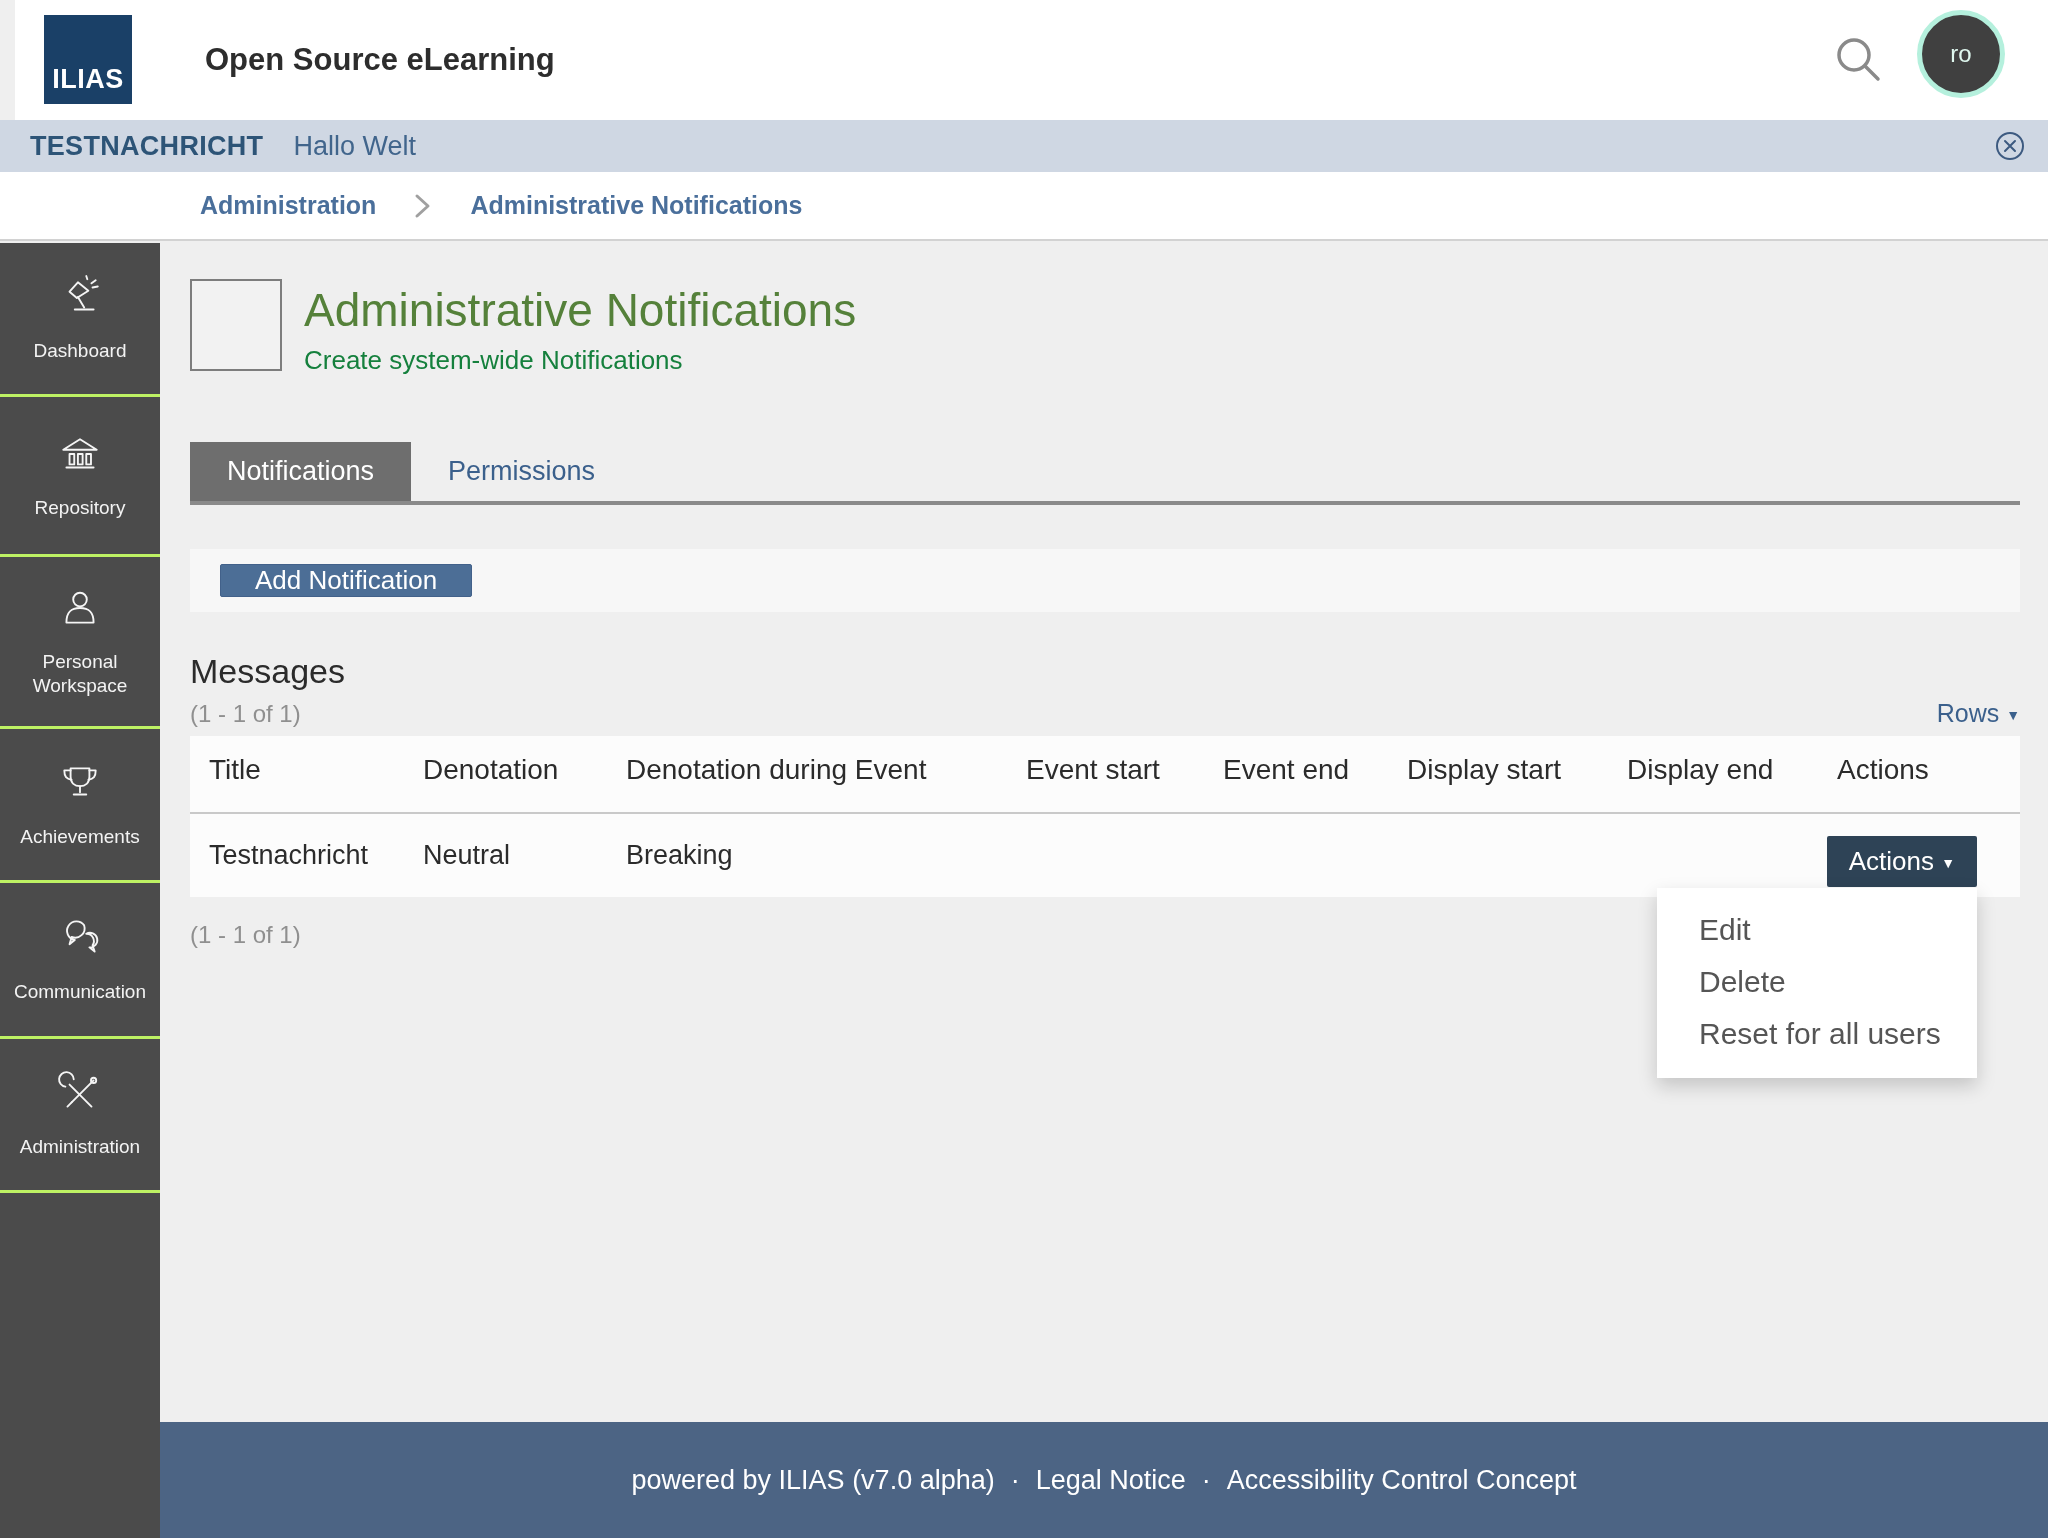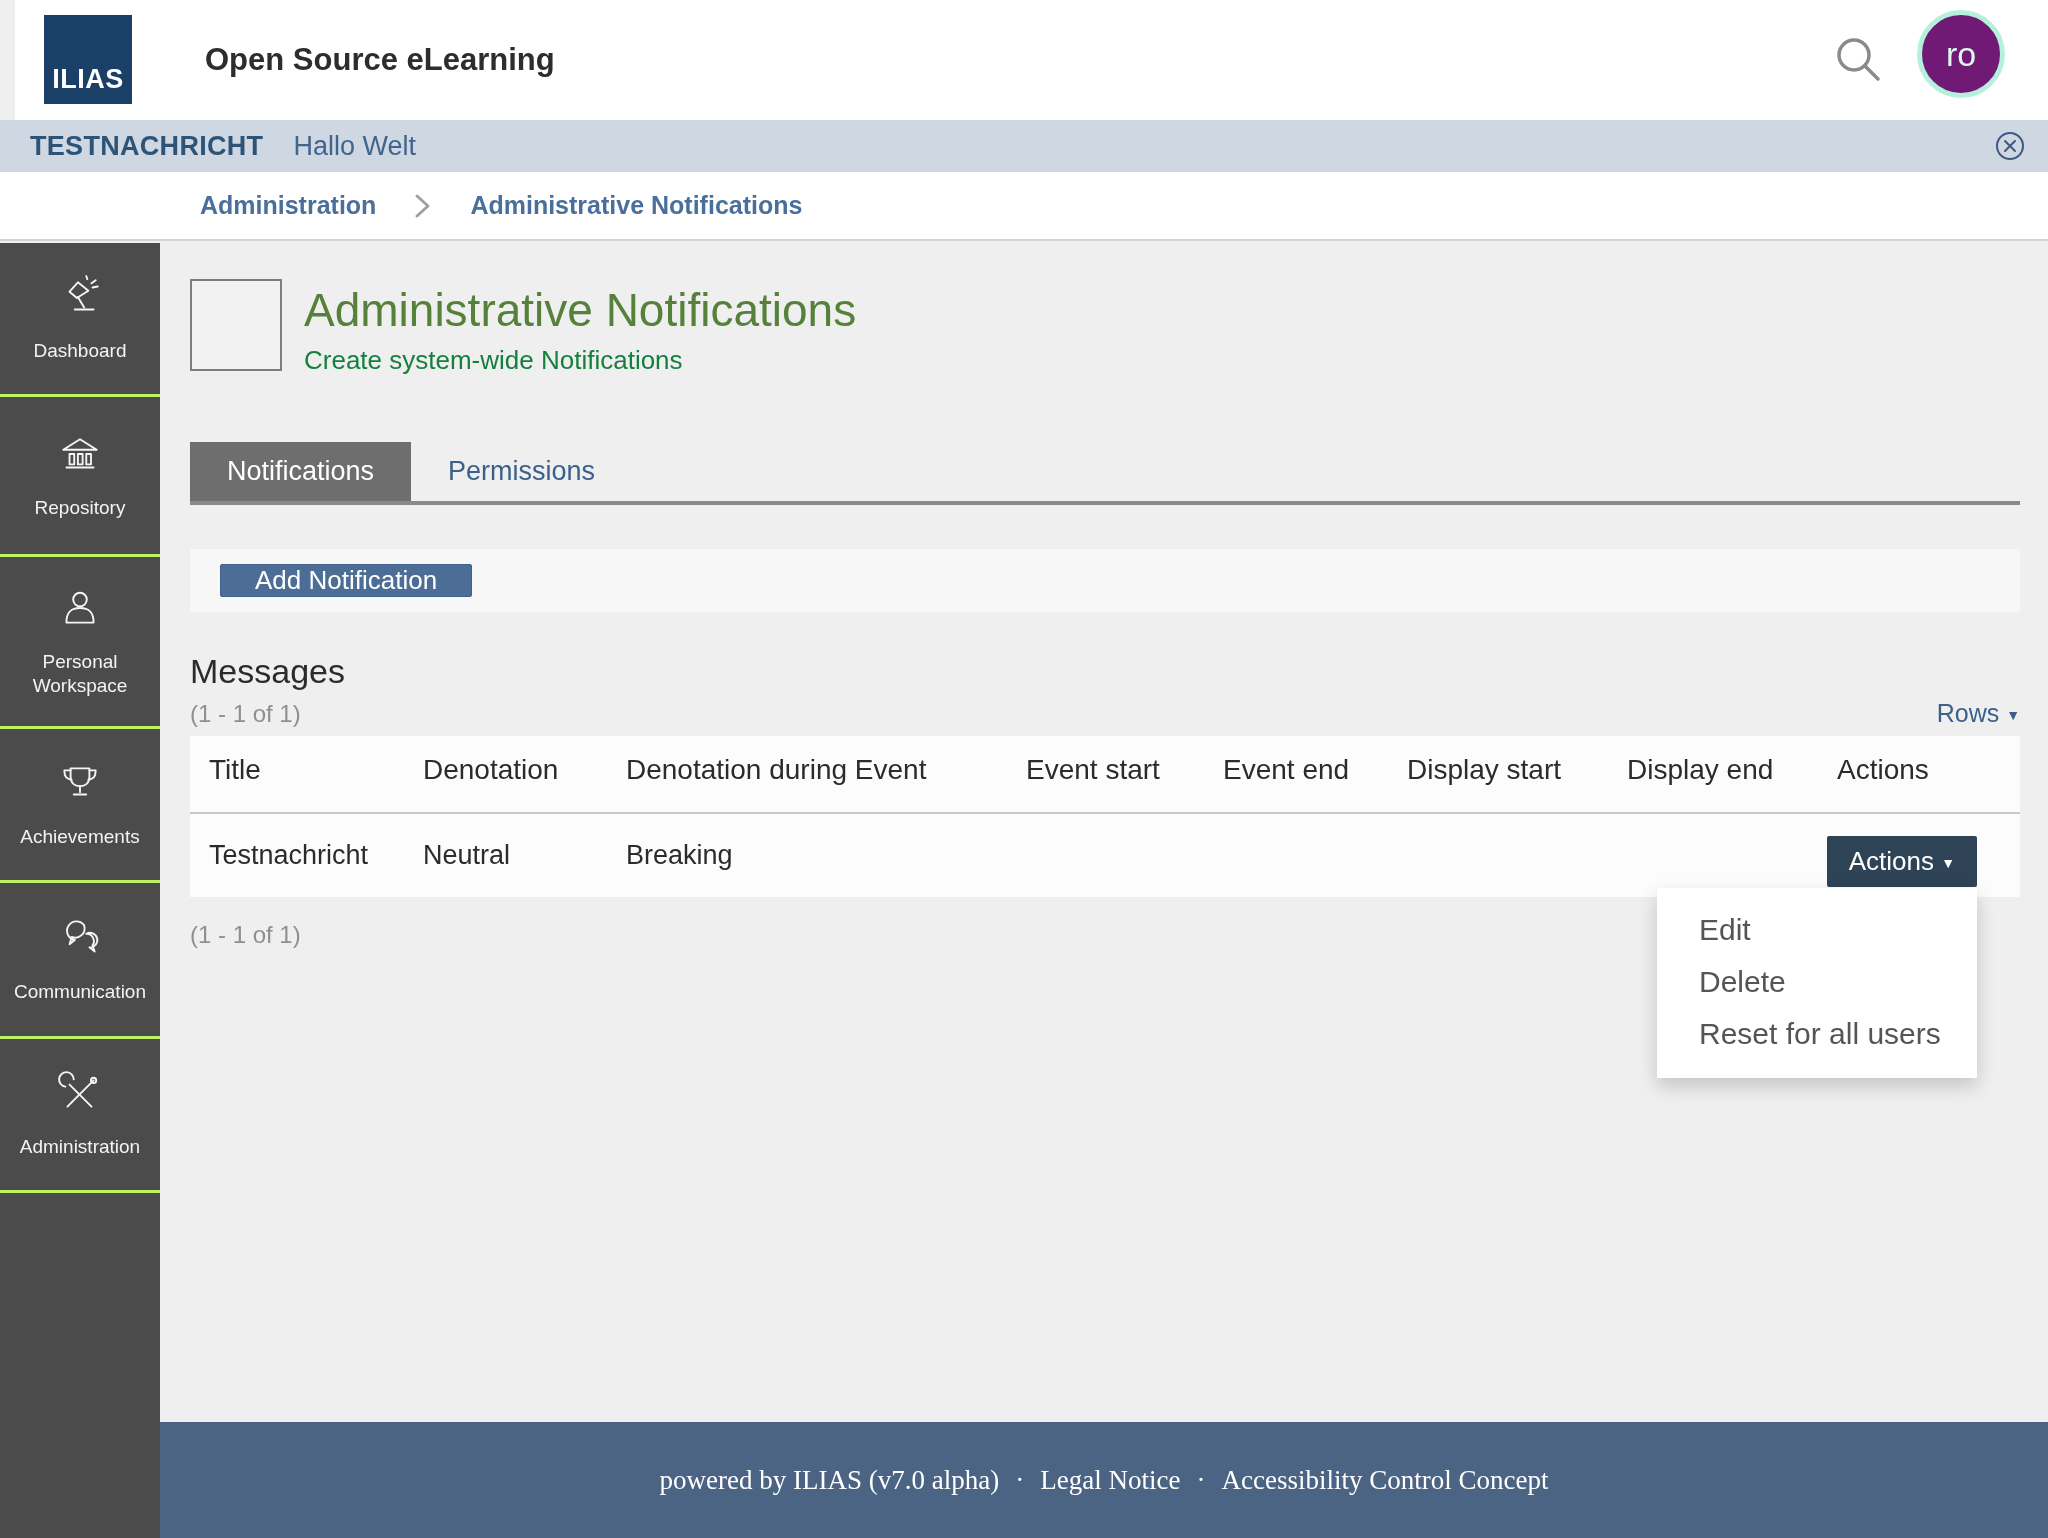--- a/index.html
+++ b/index.html
@@ -9,22 +9,22 @@
 
   
   .header { position: absolute; top: 0; left: 15px; width: 100%; height: 120px; background: #ffffff; }
   .logo { position: absolute; left: 29px; top: 15px; width: 88px; height: 89px; background: #1a4067;
           display: flex; align-items: flex-end; justify-content: center; padding-bottom: 9px; cursor: pointer; }
   .logo span { color: #ffffff; font-weight: bold; font-size: 27px; letter-spacing: 0.5px; }
   .app-title { position: absolute; left: 190px; top: 0; height: 120px; display: flex; align-items: center;
                font-size: 31px; font-weight: 700; color: #2d2d2d; }
   .search-btn { position: absolute; right: 178px; top: 34px; width: 52px; height: 52px; cursor: pointer; }
   .avatar { position: absolute; right: 58px; top: 10px; width: 88px; height: 88px; border-radius: 50%;
-            background: #701a75; border: 5px solid #b5f0dd; display: flex; align-items: center; justify-content: center;
-            color: #dff8ef; font-size: 34px; cursor: pointer; }
+            background: #404040; border: 5px solid #b5f0dd; display: flex; align-items: center; justify-content: center;
+            color: #dff8ef; font-size: 24px; cursor: pointer; }
 
   
   .banner { position: absolute; top: 120px; left: 0; width: 100%; height: 52px; background: #cfd7e3;
             display: flex; align-items: center; }
   .banner-title { margin-left: 30px; font-size: 27px; font-weight: 800; color: #2d5477; letter-spacing: 0.3px; }
   .banner-msg { margin-left: 30px; font-size: 27px; color: #41658c; }
   .banner-close { position: absolute; right: 22px; top: 10px; width: 32px; height: 32px; cursor: pointer; }
 
   
   .crumbs { position: absolute; top: 172px; left: 0; width: 100%; height: 69px; background: #ffffff;
@@ -77,21 +77,21 @@
   .btn-actions { background: #2e4356; color: #ffffff; font-size: 26px; padding: 10px 22px; border: none;
                  border-radius: 2px; cursor: pointer; font-family: "Liberation Sans", sans-serif; }
   .range-bottom { margin-top: 24px; }
 
   .dropdown { position: absolute; top: 152px; right: 43px; width: 320px; background: #ffffff;
               box-shadow: 0 8px 18px rgba(0,0,0,0.18); padding: 16px 0 18px 0; z-index: 5; }
   .dropdown-item { font-size: 30px; color: #555555; padding: 10px 20px 10px 42px; cursor: pointer; line-height: 32px; }
 
   
   .footer { position: absolute; left: 160px; bottom: 0; width: 1888px; height: 116px; background: #4c6484;
-            display: flex; align-items: center; justify-content: center; gap: 16px; color: #ffffff; font-size: 27px; font-family: Liberation Serif, serif; }
+            display: flex; align-items: center; justify-content: center; gap: 16px; color: #ffffff; font-size: 27px; }
   .footer .flink { cursor: pointer; }
 </style>
 </head>
 <body>
 
 <div class="page">
 
   <div class="header">
     <div class="logo">
       <span>ILIAS</span>

